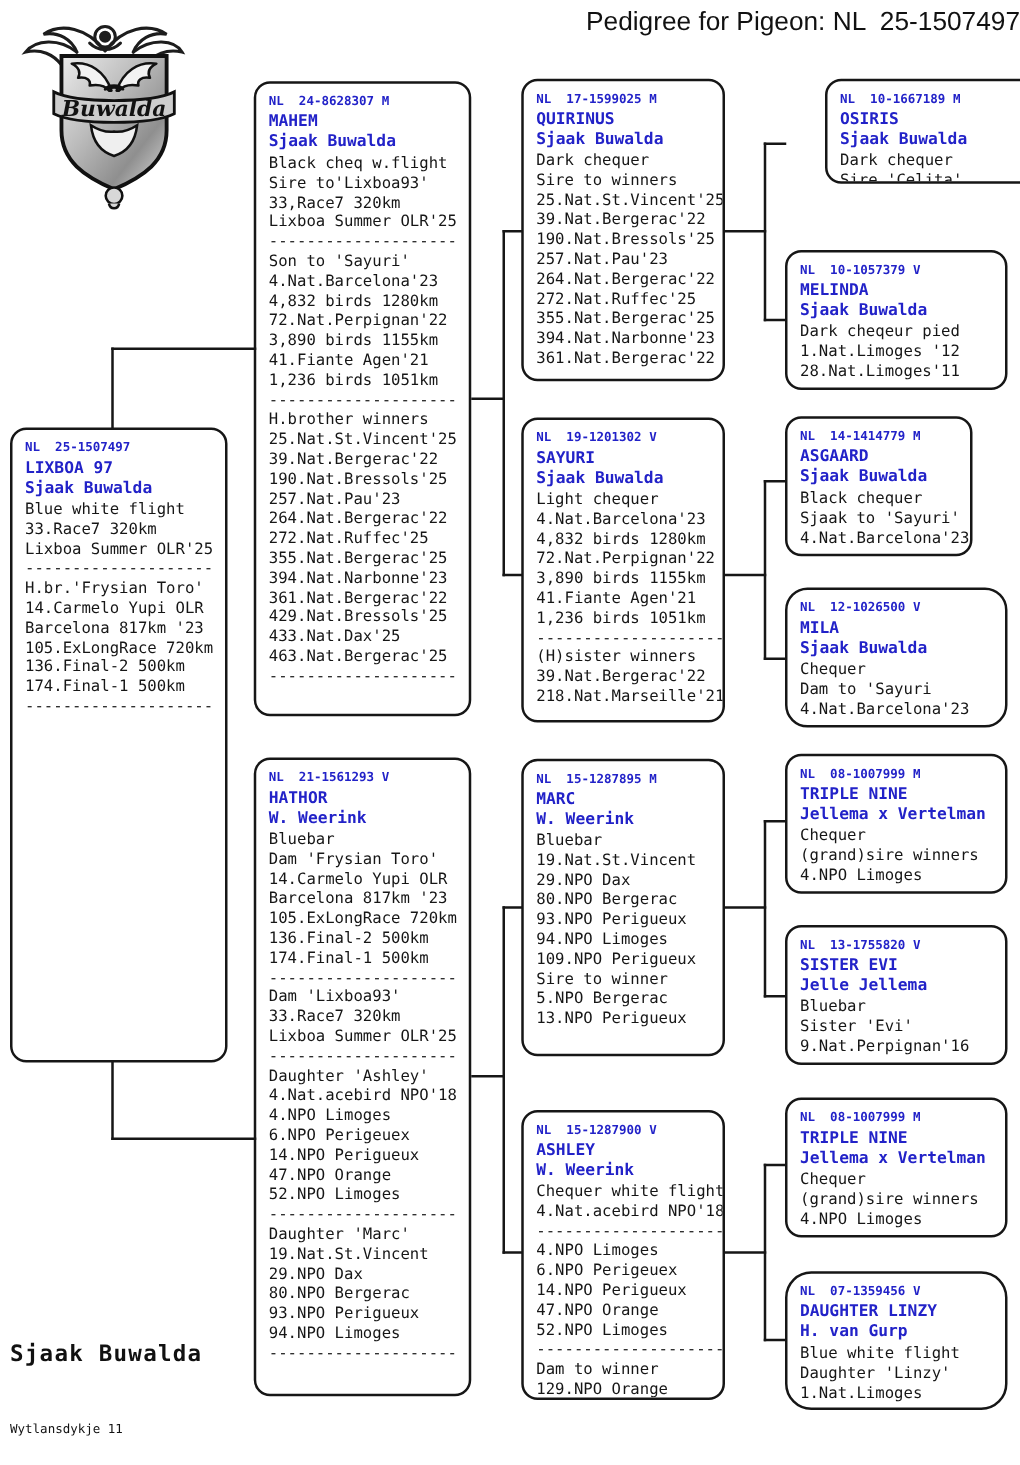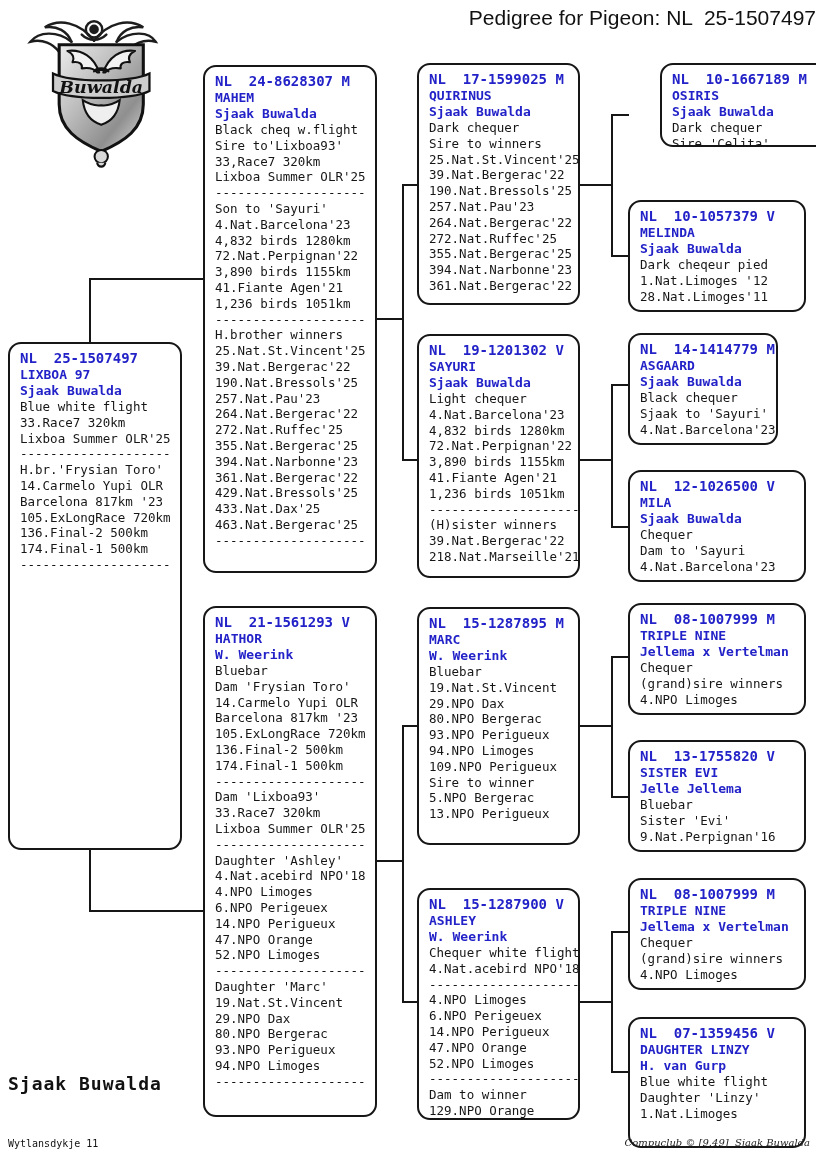--- a/index.html
+++ b/index.html
@@ -2,24 +2,24 @@
 <html style="--blue: #2222c8; --ink: #161616;"><head>
 <meta charset="utf-8">
 <style>
   :root{ --blue:#2222c8; --ink:#161616; }
   html,body{margin:0;padding:0;background:#fff;}
   .page{position:relative;width:816px;height:1172px;background:#fff;overflow:hidden;
         font-family:"DejaVu Sans Mono",monospace;}
   .title{position:absolute;top:6px;left:0;width:816px;text-align:right;
          font-family:"Liberation Sans",sans-serif;font-size:21px;color:#111;
          white-space:pre;}
-  .crest{position:absolute;left:22px;top:14px;width:140px;height:158px;}
+  .crest{position:absolute;left:12px;top:14px;width:140px;height:158px;}
   .pbox{position:absolute;background:#fff;border:2px solid var(--ink);border-radius:13px;
         padding:6px 0 0 10px;box-sizing:border-box;white-space:pre;overflow:hidden;}
-  .ring{font-size:14px;font-weight:bold;color:var(--blue);line-height:17px;}
+  .ring{font-size:10px;font-weight:bold;color:var(--blue);line-height:17px;}
   .pname,.powner{font-size:13px;font-weight:bold;color:var(--blue);line-height:16px;}
   .bline{font-size:12.5px;color:var(--ink);line-height:15.8px;}
   .conn{position:absolute;background:var(--ink);}
   .ownerblock{position:absolute;left:8px;top:1033px;white-space:pre;color:#111;}
   .owner-name{font-size:18px;font-weight:bold;line-height:26px;letter-spacing:1px;}
   .owner-line{font-size:10px;line-height:18px;}
   .footer{position:absolute;right:6px;top:1137px;width:400px;text-align:right;
           font-family:"DejaVu Serif",serif;font-style:italic;font-size:10px;color:#222;
           white-space:pre;}
 </style>
@@ -75,25 +75,25 @@
       <div class="pbox" style="left: 8px; top: 342px; width: 174px; height: 508px;"><div class="ring">NL  25-1507497</div><div class="pname">LIXBOA 97</div><div class="powner">Sjaak Buwalda</div><div class="bline">Blue white flight</div><div class="bline">33.Race7 320km</div><div class="bline">Lixboa Summer OLR'25</div><div class="bline">--------------------</div><div class="bline">H.br.'Frysian Toro'</div><div class="bline">14.Carmelo Yupi OLR</div><div class="bline">Barcelona 817km '23</div><div class="bline">105.ExLongRace 720km</div><div class="bline">136.Final-2 500km</div><div class="bline">174.Final-1 500km</div><div class="bline">--------------------</div></div>
       <div class="pbox" style="left: 203px; top: 65px; width: 174px; height: 508px;"><div class="ring">NL  24-8628307 M</div><div class="pname">MAHEM</div><div class="powner">Sjaak Buwalda</div><div class="bline">Black cheq w.flight</div><div class="bline">Sire to'Lixboa93'</div><div class="bline">33,Race7 320km</div><div class="bline">Lixboa Summer OLR'25</div><div class="bline">--------------------</div><div class="bline">Son to 'Sayuri'</div><div class="bline">4.Nat.Barcelona'23</div><div class="bline">4,832 birds 1280km</div><div class="bline">72.Nat.Perpignan'22</div><div class="bline">3,890 birds 1155km</div><div class="bline">41.Fiante Agen'21</div><div class="bline">1,236 birds 1051km</div><div class="bline">--------------------</div><div class="bline">H.brother winners</div><div class="bline">25.Nat.St.Vincent'25</div><div class="bline">39.Nat.Bergerac'22</div><div class="bline">190.Nat.Bressols'25</div><div class="bline">257.Nat.Pau'23</div><div class="bline">264.Nat.Bergerac'22</div><div class="bline">272.Nat.Ruffec'25</div><div class="bline">355.Nat.Bergerac'25</div><div class="bline">394.Nat.Narbonne'23</div><div class="bline">361.Nat.Bergerac'22</div><div class="bline">429.Nat.Bressols'25</div><div class="bline">433.Nat.Dax'25</div><div class="bline">463.Nat.Bergerac'25</div><div class="bline">--------------------</div></div>
       <div class="pbox" style="left: 203px; top: 606px; width: 174px; height: 511px;"><div class="ring">NL  21-1561293 V</div><div class="pname">HATHOR</div><div class="powner">W. Weerink</div><div class="bline">Bluebar</div><div class="bline">Dam 'Frysian Toro'</div><div class="bline">14.Carmelo Yupi OLR</div><div class="bline">Barcelona 817km '23</div><div class="bline">105.ExLongRace 720km</div><div class="bline">136.Final-2 500km</div><div class="bline">174.Final-1 500km</div><div class="bline">--------------------</div><div class="bline">Dam 'Lixboa93'</div><div class="bline">33.Race7 320km</div><div class="bline">Lixboa Summer OLR'25</div><div class="bline">--------------------</div><div class="bline">Daughter 'Ashley'</div><div class="bline">4.Nat.acebird NPO'18</div><div class="bline">4.NPO Limoges</div><div class="bline">6.NPO Perigeuex</div><div class="bline">14.NPO Perigueux</div><div class="bline">47.NPO Orange</div><div class="bline">52.NPO Limoges</div><div class="bline">--------------------</div><div class="bline">Daughter 'Marc'</div><div class="bline">19.Nat.St.Vincent</div><div class="bline">29.NPO Dax</div><div class="bline">80.NPO Bergerac</div><div class="bline">93.NPO Perigueux</div><div class="bline">94.NPO Limoges</div><div class="bline">--------------------</div></div>
       <div class="pbox" style="left: 417px; top: 63px; width: 163px; height: 242px;"><div class="ring">NL  17-1599025 M</div><div class="pname">QUIRINUS</div><div class="powner">Sjaak Buwalda</div><div class="bline">Dark chequer</div><div class="bline">Sire to winners</div><div class="bline">25.Nat.St.Vincent'25</div><div class="bline">39.Nat.Bergerac'22</div><div class="bline">190.Nat.Bressols'25</div><div class="bline">257.Nat.Pau'23</div><div class="bline">264.Nat.Bergerac'22</div><div class="bline">272.Nat.Ruffec'25</div><div class="bline">355.Nat.Bergerac'25</div><div class="bline">394.Nat.Narbonne'23</div><div class="bline">361.Nat.Bergerac'22</div></div>
       <div class="pbox" style="left: 417px; top: 334px; width: 163px; height: 244px;"><div class="ring">NL  19-1201302 V</div><div class="pname">SAYURI</div><div class="powner">Sjaak Buwalda</div><div class="bline">Light chequer</div><div class="bline">4.Nat.Barcelona'23</div><div class="bline">4,832 birds 1280km</div><div class="bline">72.Nat.Perpignan'22</div><div class="bline">3,890 birds 1155km</div><div class="bline">41.Fiante Agen'21</div><div class="bline">1,236 birds 1051km</div><div class="bline">--------------------</div><div class="bline">(H)sister winners</div><div class="bline">39.Nat.Bergerac'22</div><div class="bline">218.Nat.Marseille'21</div></div>
       <div class="pbox" style="left: 417px; top: 607px; width: 163px; height: 238px;"><div class="ring">NL  15-1287895 M</div><div class="pname">MARC</div><div class="powner">W. Weerink</div><div class="bline">Bluebar</div><div class="bline">19.Nat.St.Vincent</div><div class="bline">29.NPO Dax</div><div class="bline">80.NPO Bergerac</div><div class="bline">93.NPO Perigueux</div><div class="bline">94.NPO Limoges</div><div class="bline">109.NPO Perigueux</div><div class="bline">Sire to winner</div><div class="bline">5.NPO Bergerac</div><div class="bline">13.NPO Perigueux</div></div>
       <div class="pbox" style="left: 417px; top: 888px; width: 163px; height: 232px;"><div class="ring">NL  15-1287900 V</div><div class="pname">ASHLEY</div><div class="powner">W. Weerink</div><div class="bline">Chequer white flight</div><div class="bline">4.Nat.acebird NPO'18</div><div class="bline">--------------------</div><div class="bline">4.NPO Limoges</div><div class="bline">6.NPO Perigeuex</div><div class="bline">14.NPO Perigueux</div><div class="bline">47.NPO Orange</div><div class="bline">52.NPO Limoges</div><div class="bline">--------------------</div><div class="bline">Dam to winner</div><div class="bline">129.NPO Orange</div></div>
       <div class="pbox" style="left: 660px; top: 63px; width: 178px; height: 84px;"><div class="ring">NL  10-1667189 M</div><div class="pname">OSIRIS</div><div class="powner">Sjaak Buwalda</div><div class="bline">Dark chequer</div><div class="bline">Sire 'Celita'</div><div class="bline">18.Nat.Limoges'7</div></div>
       <div class="pbox" style="left: 628px; top: 200px; width: 178px; height: 112px;"><div class="ring">NL  10-1057379 V</div><div class="pname">MELINDA</div><div class="powner">Sjaak Buwalda</div><div class="bline">Dark cheqeur pied</div><div class="bline">1.Nat.Limoges '12</div><div class="bline">28.Nat.Limoges'11</div></div>
       <div class="pbox" style="left: 628px; top: 333px; width: 150px; height: 112px;"><div class="ring">NL  14-1414779 M</div><div class="pname">ASGAARD</div><div class="powner">Sjaak Buwalda</div><div class="bline">Black chequer</div><div class="bline">Sjaak to 'Sayuri'</div><div class="bline">4.Nat.Barcelona'23</div></div>
-      <div class="pbox" style="left: 628px; top: 470px; width: 178px; height: 112px;"><div class="ring">NL  12-1026500 V</div><div class="pname">MILA</div><div class="powner">Sjaak Buwalda</div><div class="bline">Chequer</div><div class="bline">Dam to 'Sayuri</div><div class="bline">4.Nat.Barcelona'23</div></div>
+      <div class="pbox" style="left: 628px; top: 470px; width: 178px; height: 112px; border-radius: 18px;"><div class="ring">NL  12-1026500 V</div><div class="pname">MILA</div><div class="powner">Sjaak Buwalda</div><div class="bline">Chequer</div><div class="bline">Dam to 'Sayuri</div><div class="bline">4.Nat.Barcelona'23</div></div>
       <div class="pbox" style="left: 628px; top: 603px; width: 178px; height: 112px;"><div class="ring">NL  08-1007999 M</div><div class="pname">TRIPLE NINE</div><div class="powner">Jellema x Vertelman</div><div class="bline">Chequer</div><div class="bline">(grand)sire winners</div><div class="bline">4.NPO Limoges</div></div>
       <div class="pbox" style="left: 628px; top: 740px; width: 178px; height: 112px;"><div class="ring">NL  13-1755820 V</div><div class="pname">SISTER EVI</div><div class="powner">Jelle Jellema</div><div class="bline">Bluebar</div><div class="bline">Sister 'Evi'</div><div class="bline">9.Nat.Perpignan'16</div></div>
       <div class="pbox" style="left: 628px; top: 878px; width: 178px; height: 112px;"><div class="ring">NL  08-1007999 M</div><div class="pname">TRIPLE NINE</div><div class="powner">Jellema x Vertelman</div><div class="bline">Chequer</div><div class="bline">(grand)sire winners</div><div class="bline">4.NPO Limoges</div></div>
-      <div class="pbox" style="left: 628px; top: 1017px; width: 178px; height: 131px;"><div class="ring">NL  07-1359456 V</div><div class="pname">DAUGHTER LINZY</div><div class="powner">H. van Gurp</div><div class="bline">Blue white flight</div><div class="bline">Daughter 'Linzy'</div><div class="bline">1.Nat.Limoges</div></div>
+      <div class="pbox" style="left: 628px; top: 1017px; width: 178px; height: 111px; border-radius: 21px;"><div class="ring">NL  07-1359456 V</div><div class="pname">DAUGHTER LINZY</div><div class="powner">H. van Gurp</div><div class="bline">Blue white flight</div><div class="bline">Daughter 'Linzy'</div><div class="bline">1.Nat.Limoges</div></div>
     </div>
   <div id="connectors">
       <div class="conn" style="left: 89px; top: 278px; width: 2px; height: 66px;"></div>
       <div class="conn" style="left: 89px; top: 278px; width: 116px; height: 2px;"></div>
       <div class="conn" style="left: 89px; top: 848px; width: 2px; height: 64px;"></div>
       <div class="conn" style="left: 89px; top: 910px; width: 116px; height: 2px;"></div>
       <div class="conn" style="left: 377px; top: 318px; width: 27px; height: 2px;"></div>
       <div class="conn" style="left: 402px; top: 184px; width: 2px; height: 277px;"></div>
       <div class="conn" style="left: 402px; top: 184px; width: 16px; height: 2px;"></div>
       <div class="conn" style="left: 402px; top: 459px; width: 16px; height: 2px;"></div>
@@ -120,15 +120,14 @@
     </div>
 
   <div class="ownerblock">
     <div class="owner-name">Sjaak Buwalda</div>
     <div class="owner-line">Wytlansdykje 11</div>
     
     
     
   </div>
 
-  <div class="footer">Compuclub © [9.49]  Sjaak Buwalda</div>
 
 </div>
 
 </body></html>

